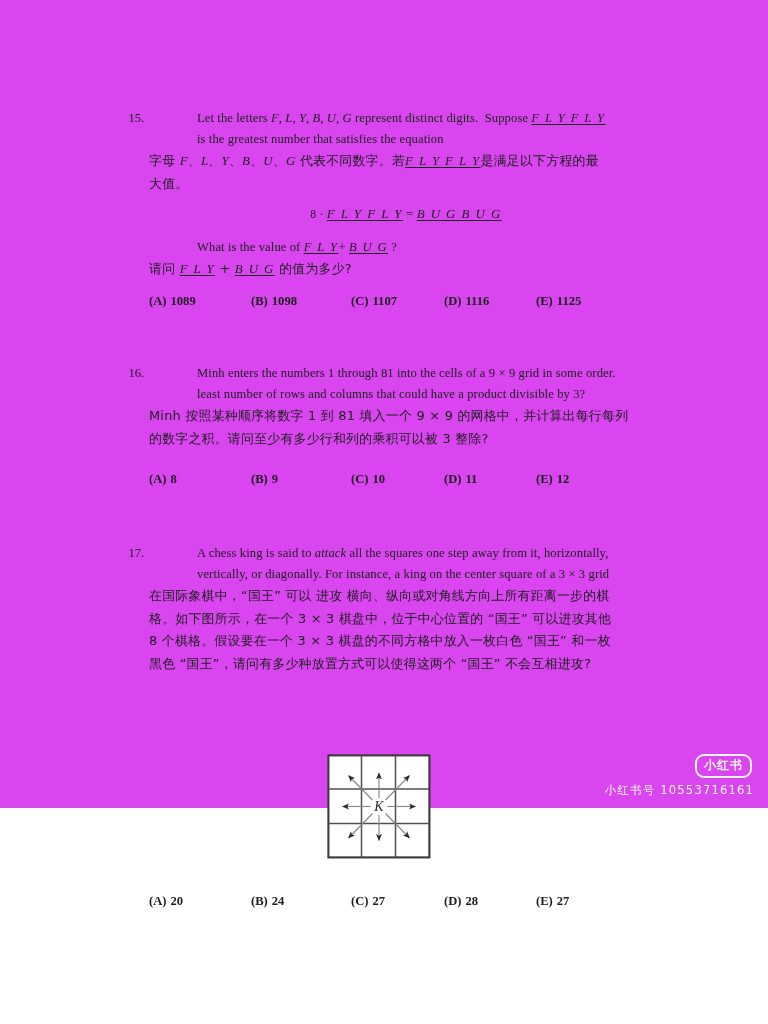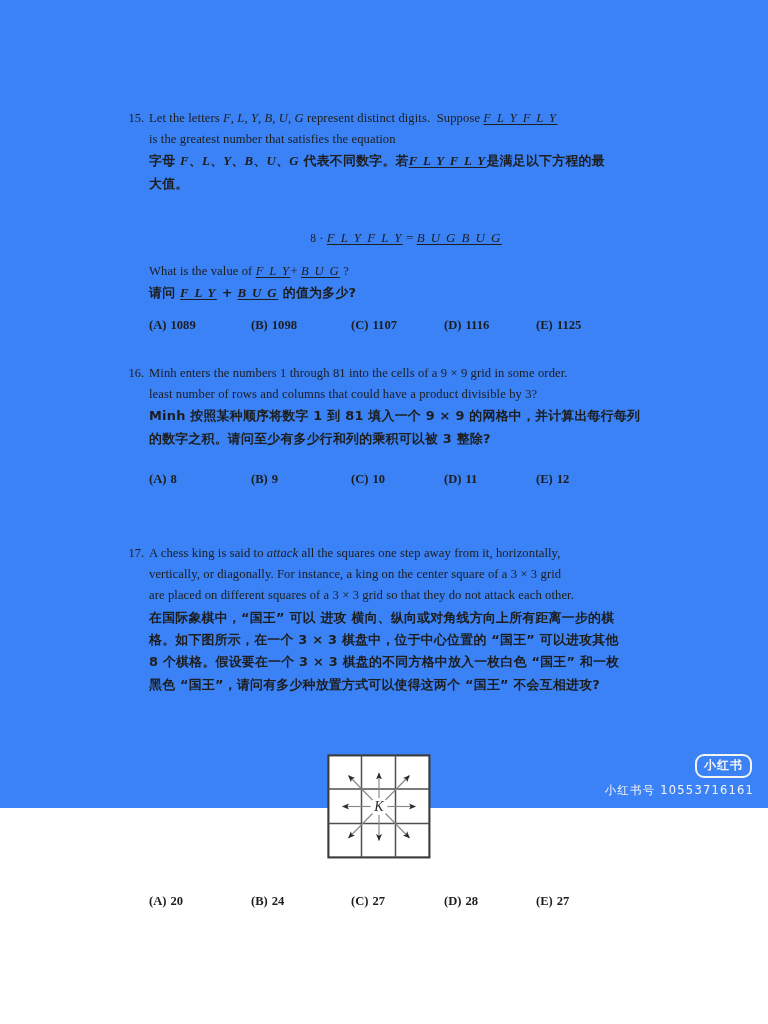--- a/index.html
+++ b/index.html
@@ -15,21 +15,21 @@
     font-family: "Liberation Serif", "DejaVu Serif", serif;
     color: #1d1d1d;
     -webkit-font-smoothing: antialiased;
   }
 
   .page {
     position: absolute;
     left: 0; top: 0;
     width: 768px;
     height: 808px;
-    background: #3b82f6;
+    background: #d946ef;
   }
 
   
   .problem {
     position: absolute;
     left: 118px;
     width: 545px;
   }
   .prob-num {
     position: absolute;
@@ -44,48 +44,49 @@
   }
   .prob-body {
     margin-left: 31px;
   }
   .ln {
     font-size: 12.6px;
     line-height: 21.2px;
     letter-spacing: 0.1px;
     white-space: nowrap;
     color: #1d1d1d;
+    margin-left: 48px;
   }
   .ln-cn {
     font-size: 12.9px;
     line-height: 22.4px;
     letter-spacing: 0.25px;
     white-space: nowrap;
     color: #1d1d1d;
     font-family: "DejaVu Sans", "Liberation Sans", sans-serif;
-    font-weight: 700;
+    font-weight: 400;
   }
   .mathvar {
     font-style: italic;
     font-family: "Liberation Serif", serif;
   }
   .ul {
     text-decoration: underline;
     text-underline-offset: 2px;
     font-style: italic;
     letter-spacing: 1.4px;
     font-family: "Liberation Serif", serif;
   }
   .it { font-style: italic; }
 
   .equation {
     text-align: center;
     font-size: 13px;
     line-height: 22px;
-    margin-top: 32px;
+    margin-top: 8px;
     margin-bottom: 12px;
     white-space: nowrap;
   }
   .equation .small8 { font-size: 11.5px; }
 
   
   .choices {
     position: relative;
     height: 22px;
     margin-top: 9px;
@@ -195,21 +196,20 @@
 
     </div>
   </div>
 
   <div class="problem" style="top:543px;">
     <div class="prob-num">17.</div>
     <div class="prob-body">
 
       <div class="ln">A chess king is said to <span class="it">attack</span> all the squares one step away from it, horizontally,</div>
       <div class="ln">vertically, or diagonally.  For instance, a king on the center square of a 3 × 3 grid</div>
-      <div class="ln">are placed on different squares of a 3 × 3 grid so that they do not attack each other.</div>
 
       <div class="ln-cn">在国际象棋中，“国王” 可以 进攻 横向、纵向或对角线方向上所有距离一步的棋</div>
       <div class="ln-cn">格。如下图所示，在一个 3 × 3 棋盘中，位于中心位置的 “国王” 可以进攻其他</div>
       <div class="ln-cn">8 个棋格。假设要在一个 3 × 3 棋盘的不同方格中放入一枚白色 “国王” 和一枚</div>
       <div class="ln-cn">黑色 “国王”，请问有多少种放置方式可以使得这两个 “国王” 不会互相进攻?</div>
 
     </div>
   </div>
 
   <div class="figure">

